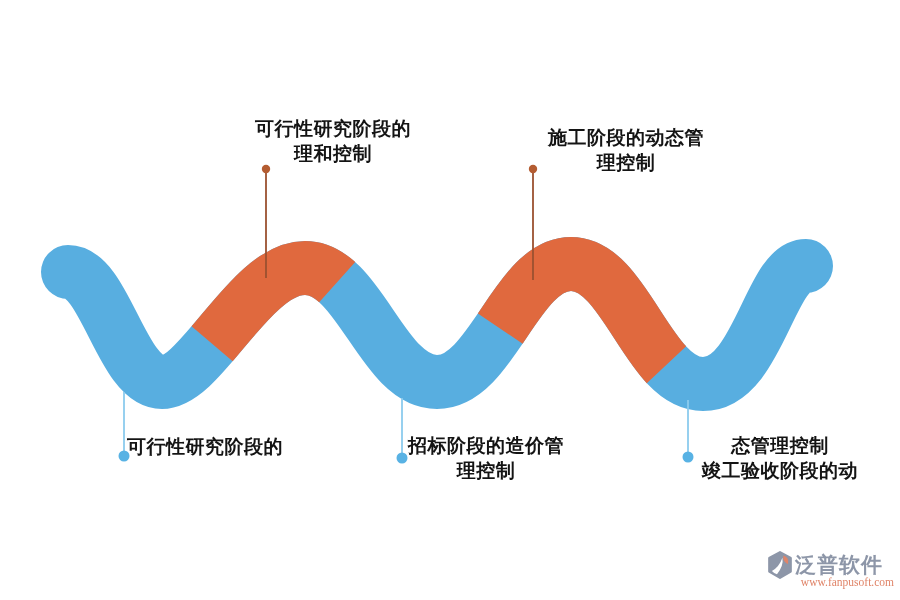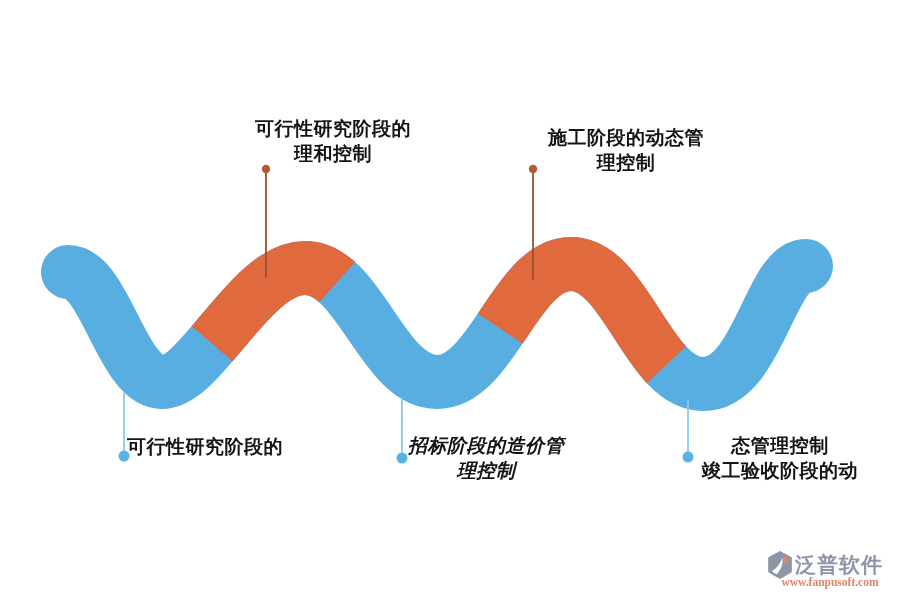--- a/index.html
+++ b/index.html
@@ -72,24 +72,24 @@
     font-weight: bold;
     color: var(--logo-gray, #8d96a8);
     letter-spacing: 1px;
     white-space: nowrap;
   }
   .logo-url {
     position: absolute;
     left: 2px;
     top: 27px;
     width: 128px;
-    text-align: center;
+    text-align: right;
     font-family: "Liberation Serif", serif;
     font-size: 11.5px;
-    font-weight: bold;
+    font-weight: normal;
     color: var(--logo-orange, #e08468);
     white-space: nowrap;
   }
 </style>
 </head>
 <body>
 
 <div class="stage">
 
   <svg class="wave-svg" width="900" height="600" viewBox="0 0 900 600">
@@ -120,21 +120,21 @@
 
   <div class="phase-label" style="left:516px; top:125px;">
     <div>施工阶段的动态管</div>
     <div>理控制</div>
   </div>
 
   <div class="phase-label" style="left:95px; top:434px;">
     <div>可行性研究阶段的</div>
   </div>
 
-  <div class="phase-label" style="left:376px; top:433px;font-style:italic;">
+  <div class="phase-label" style="left:376px; top:433px;">
     <div>招标阶段的造价管</div>
     <div>理控制</div>
   </div>
 
   <div class="phase-label" style="left:670px; top:433px;">
     <div>态管理控制</div>
     <div>竣工验收阶段的动</div>
   </div>
 
   <div class="logo">

